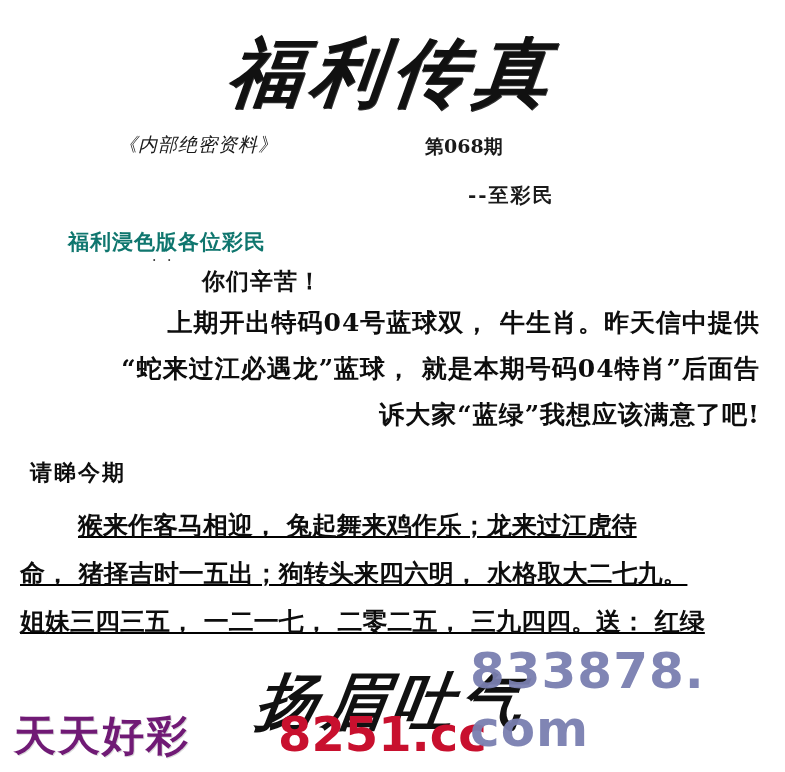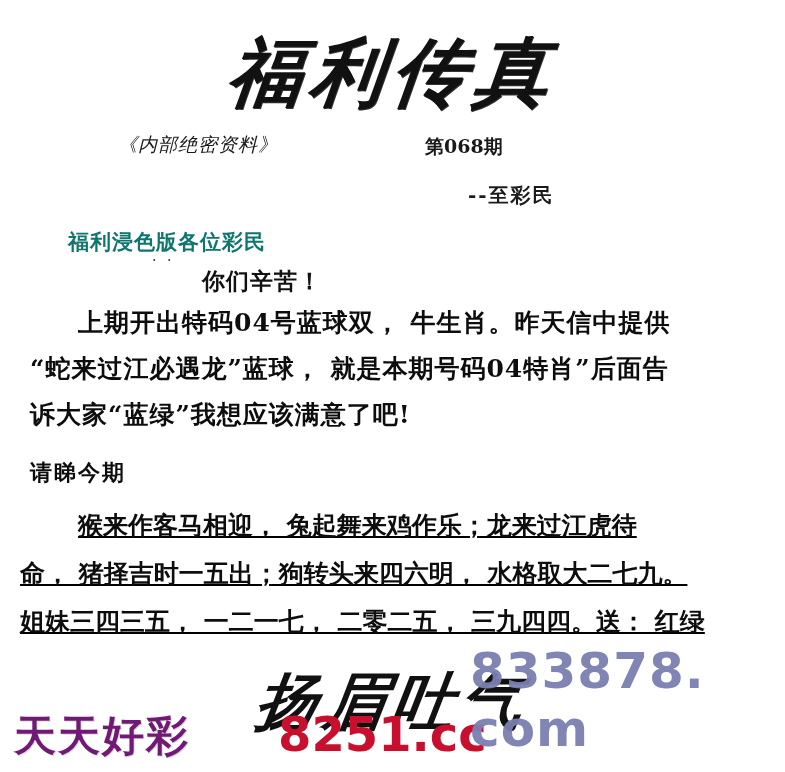--- a/index.html
+++ b/index.html
@@ -106,20 +106,21 @@
     color: #333;
     letter-spacing: 3px;
   }
 
   
   .body-block {
     position: absolute;
     top: 300px;
     left: 30px;
     width: 730px;
+    text-align: right;
   }
   .para {
     font-size: 25px;
     font-weight: bold;
     color: #0d0d0d;
     line-height: 46px;
     letter-spacing: 1px;
     font-family: "DejaVu Serif", serif;
     white-space: nowrap;
   }

